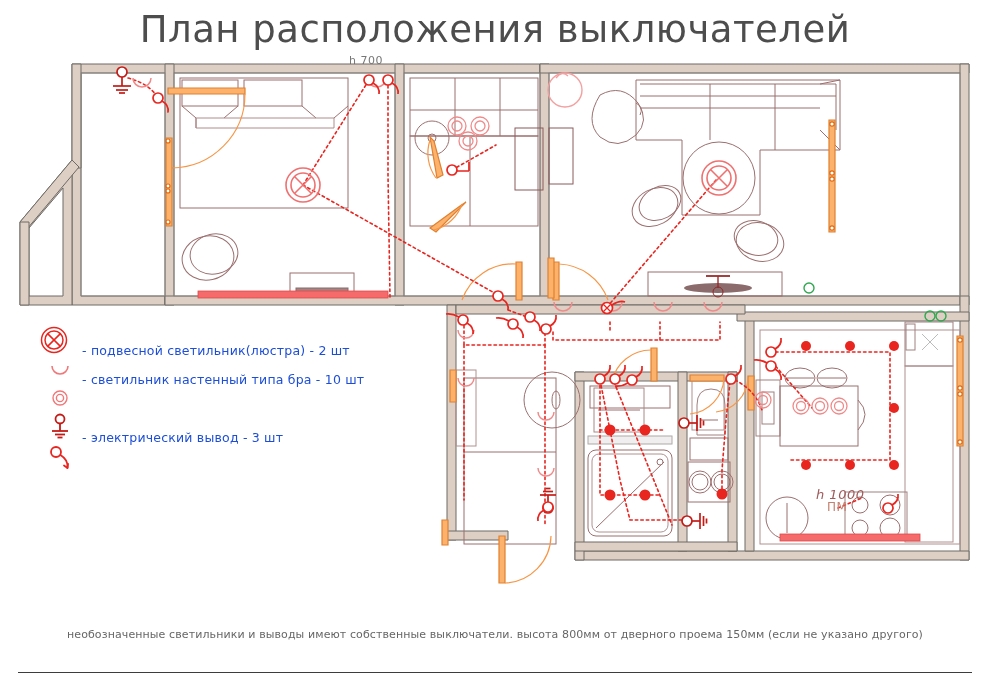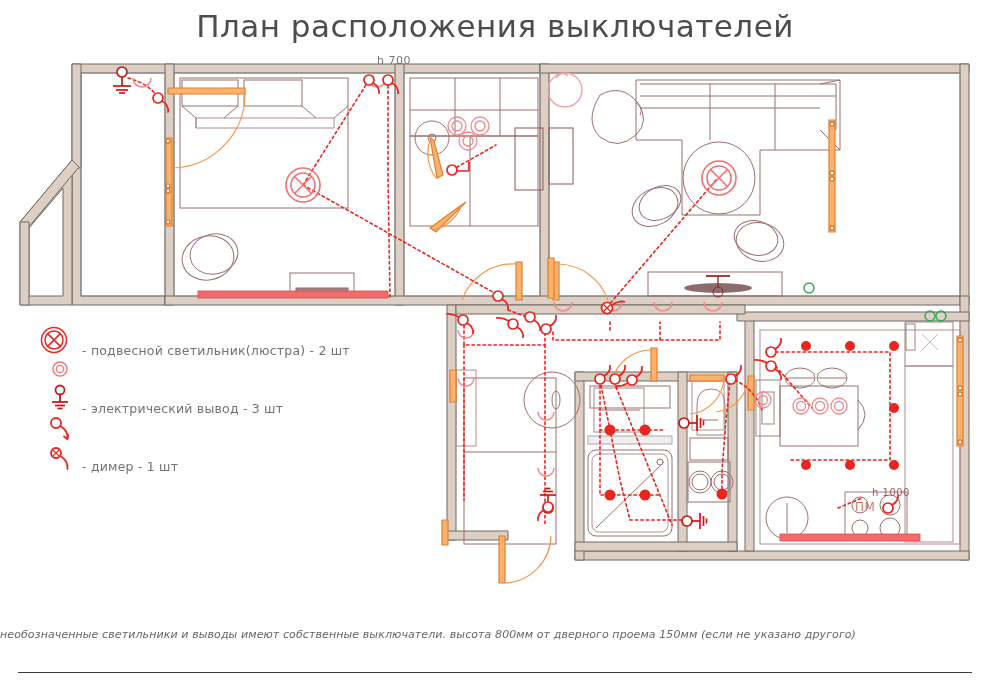--- a/index.html
+++ b/index.html
@@ -4,44 +4,43 @@
 <title>План расположения выключателей</title>
 <style>
   html,body{margin:0;padding:0;background:#ffffff;}
   body{
     width:990px;height:690px;position:relative;overflow:hidden;
     font-family:"DejaVu Sans","Liberation Sans",sans-serif;
     color:#4a4a4a;
   }
   #page-title{
     position:absolute;left:0;top:8px;width:990px;text-align:center;
-    font-size:31px;font-weight:400;letter-spacing:0.5px;color:#4d4d4d;
+    font-size:37px;font-weight:400;letter-spacing:0.5px;color:#4d4d4d;
     font-family:"DejaVu Sans","Liberation Sans",sans-serif;
   }
   .note-h{
     position:absolute;font-size:11px;color:#777;letter-spacing:0.5px;
     font-family:"DejaVu Sans","Liberation Sans",sans-serif;
-    margin-left:28px;
   }
   #h700{left:349px;top:54px;}
-  #h1000{left:844px;top:487px;color:#a05a5a;font-size:10px;}
+  #h1000{left:816px;top:487px;color:#a05a5a;font-size:13px;font-style:italic;}
   #pm-lbl{left:827px;top:500px;color:#c4806f;font-size:12px;}
   #plan-svg{position:absolute;left:0;top:0;}
   #legend{position:absolute;left:26px;top:326px;width:400px;}
   .leg-row{display:flex;align-items:center;height:29px;}
   .leg-sym{width:56px;min-width:56px;height:29px;position:relative;}
   .leg-sym svg{position:absolute;left:0;top:0;}
   .leg-txt{
-    font-size:12.5px;color:#737373;letter-spacing:0.2px;white-space:nowrap;
+    font-size:12.5px;color:#1d4ed8;letter-spacing:0.2px;white-space:nowrap;
     font-family:"DejaVu Sans","Liberation Sans",sans-serif;
     margin-top:19px;
   }
   #footer-note{
-    position:absolute;left:0;top:628px;width:990px;text-align:left;
-    font-size:11px;color:#666;letter-spacing:0.1px;font-style:italic;
+    position:absolute;left:0;top:628px;width:990px;text-align:center;
+    font-size:11px;color:#666;letter-spacing:0.1px;
   }
   #bottom-rule{
     position:absolute;left:18px;top:672px;width:954px;height:0;
     border-top:1.6px solid #3d3d3d;
   }
 </style>
 </head>
 <body>
 
 <div id="page-title">План расположения выключателей</div>
@@ -514,20 +513,28 @@
         <circle r="9" fill="none" stroke="#e8251f" stroke-width="1.5"></circle>
         <path d="M-6.4,-6.4 L6.4,6.4 M6.4,-6.4 L-6.4,6.4" stroke="#e8251f" stroke-width="1.5"></path>
       </g>
         </svg>
     </div>
     <span class="leg-txt">- подвесной светильник(люстра) - 2 шт</span>
   </div>
 
 
 
+  <div class="leg-row">
+    <div class="leg-sym">
+      <svg width="56" height="29">
+          <path d="M26,11 a8,8 0 0,0 16,0" fill="none" stroke="#f07878" stroke-width="1.6"></path>
+        </svg>
+    </div>
+    <span class="leg-txt">- светильник настенный типа бра - 10 шт</span>
+  </div>
 
   <div class="leg-row">
     <div class="leg-sym">
       <svg width="56" height="29">
           <g transform="translate(34,14)">
         <circle r="7" fill="none" stroke="#f07878" stroke-width="1.4"></circle>
         <circle r="3.6" fill="none" stroke="#f07878" stroke-width="1.4"></circle>
       </g>
         </svg>
     </div>
@@ -555,29 +562,17 @@
           <g stroke="#e8251f" stroke-width="1.8" fill="none" stroke-linecap="round">
         <circle cx="30" cy="10" r="5" fill="#fff"></circle>
         <path d="M34.5,13 q8,5 7,13"></path>
         <path d="M41.5,26 l-3.5,-2.5 M41.5,26 l0.5,-4"></path>
       </g>
         </svg>
     </div>
   </div>
 
 
-  <div class="leg-row">
-    <div class="leg-sym">
-      <svg width="56" height="29">
-          <g stroke="#e8251f" stroke-width="1.8" fill="none" stroke-linecap="round">
-        <circle cx="30" cy="11" r="5" fill="#fff"></circle>
-        <path d="M26.6,7.6 L33.4,14.4 M33.4,7.6 L26.6,14.4" stroke-width="1.3"></path>
-        <path d="M34.5,14 q8,5 7,13"></path>
-      </g>
-        </svg>
-    </div>
-    <span class="leg-txt">- димер - 1 шт</span>
-  </div>
 
 </div>
 
 <div id="footer-note">необозначенные светильники и выводы имеют собственные выключатели. высота 800мм от дверного проема 150мм (если не указано другого)</div>
 <div id="bottom-rule"></div>
 
 </body></html>

